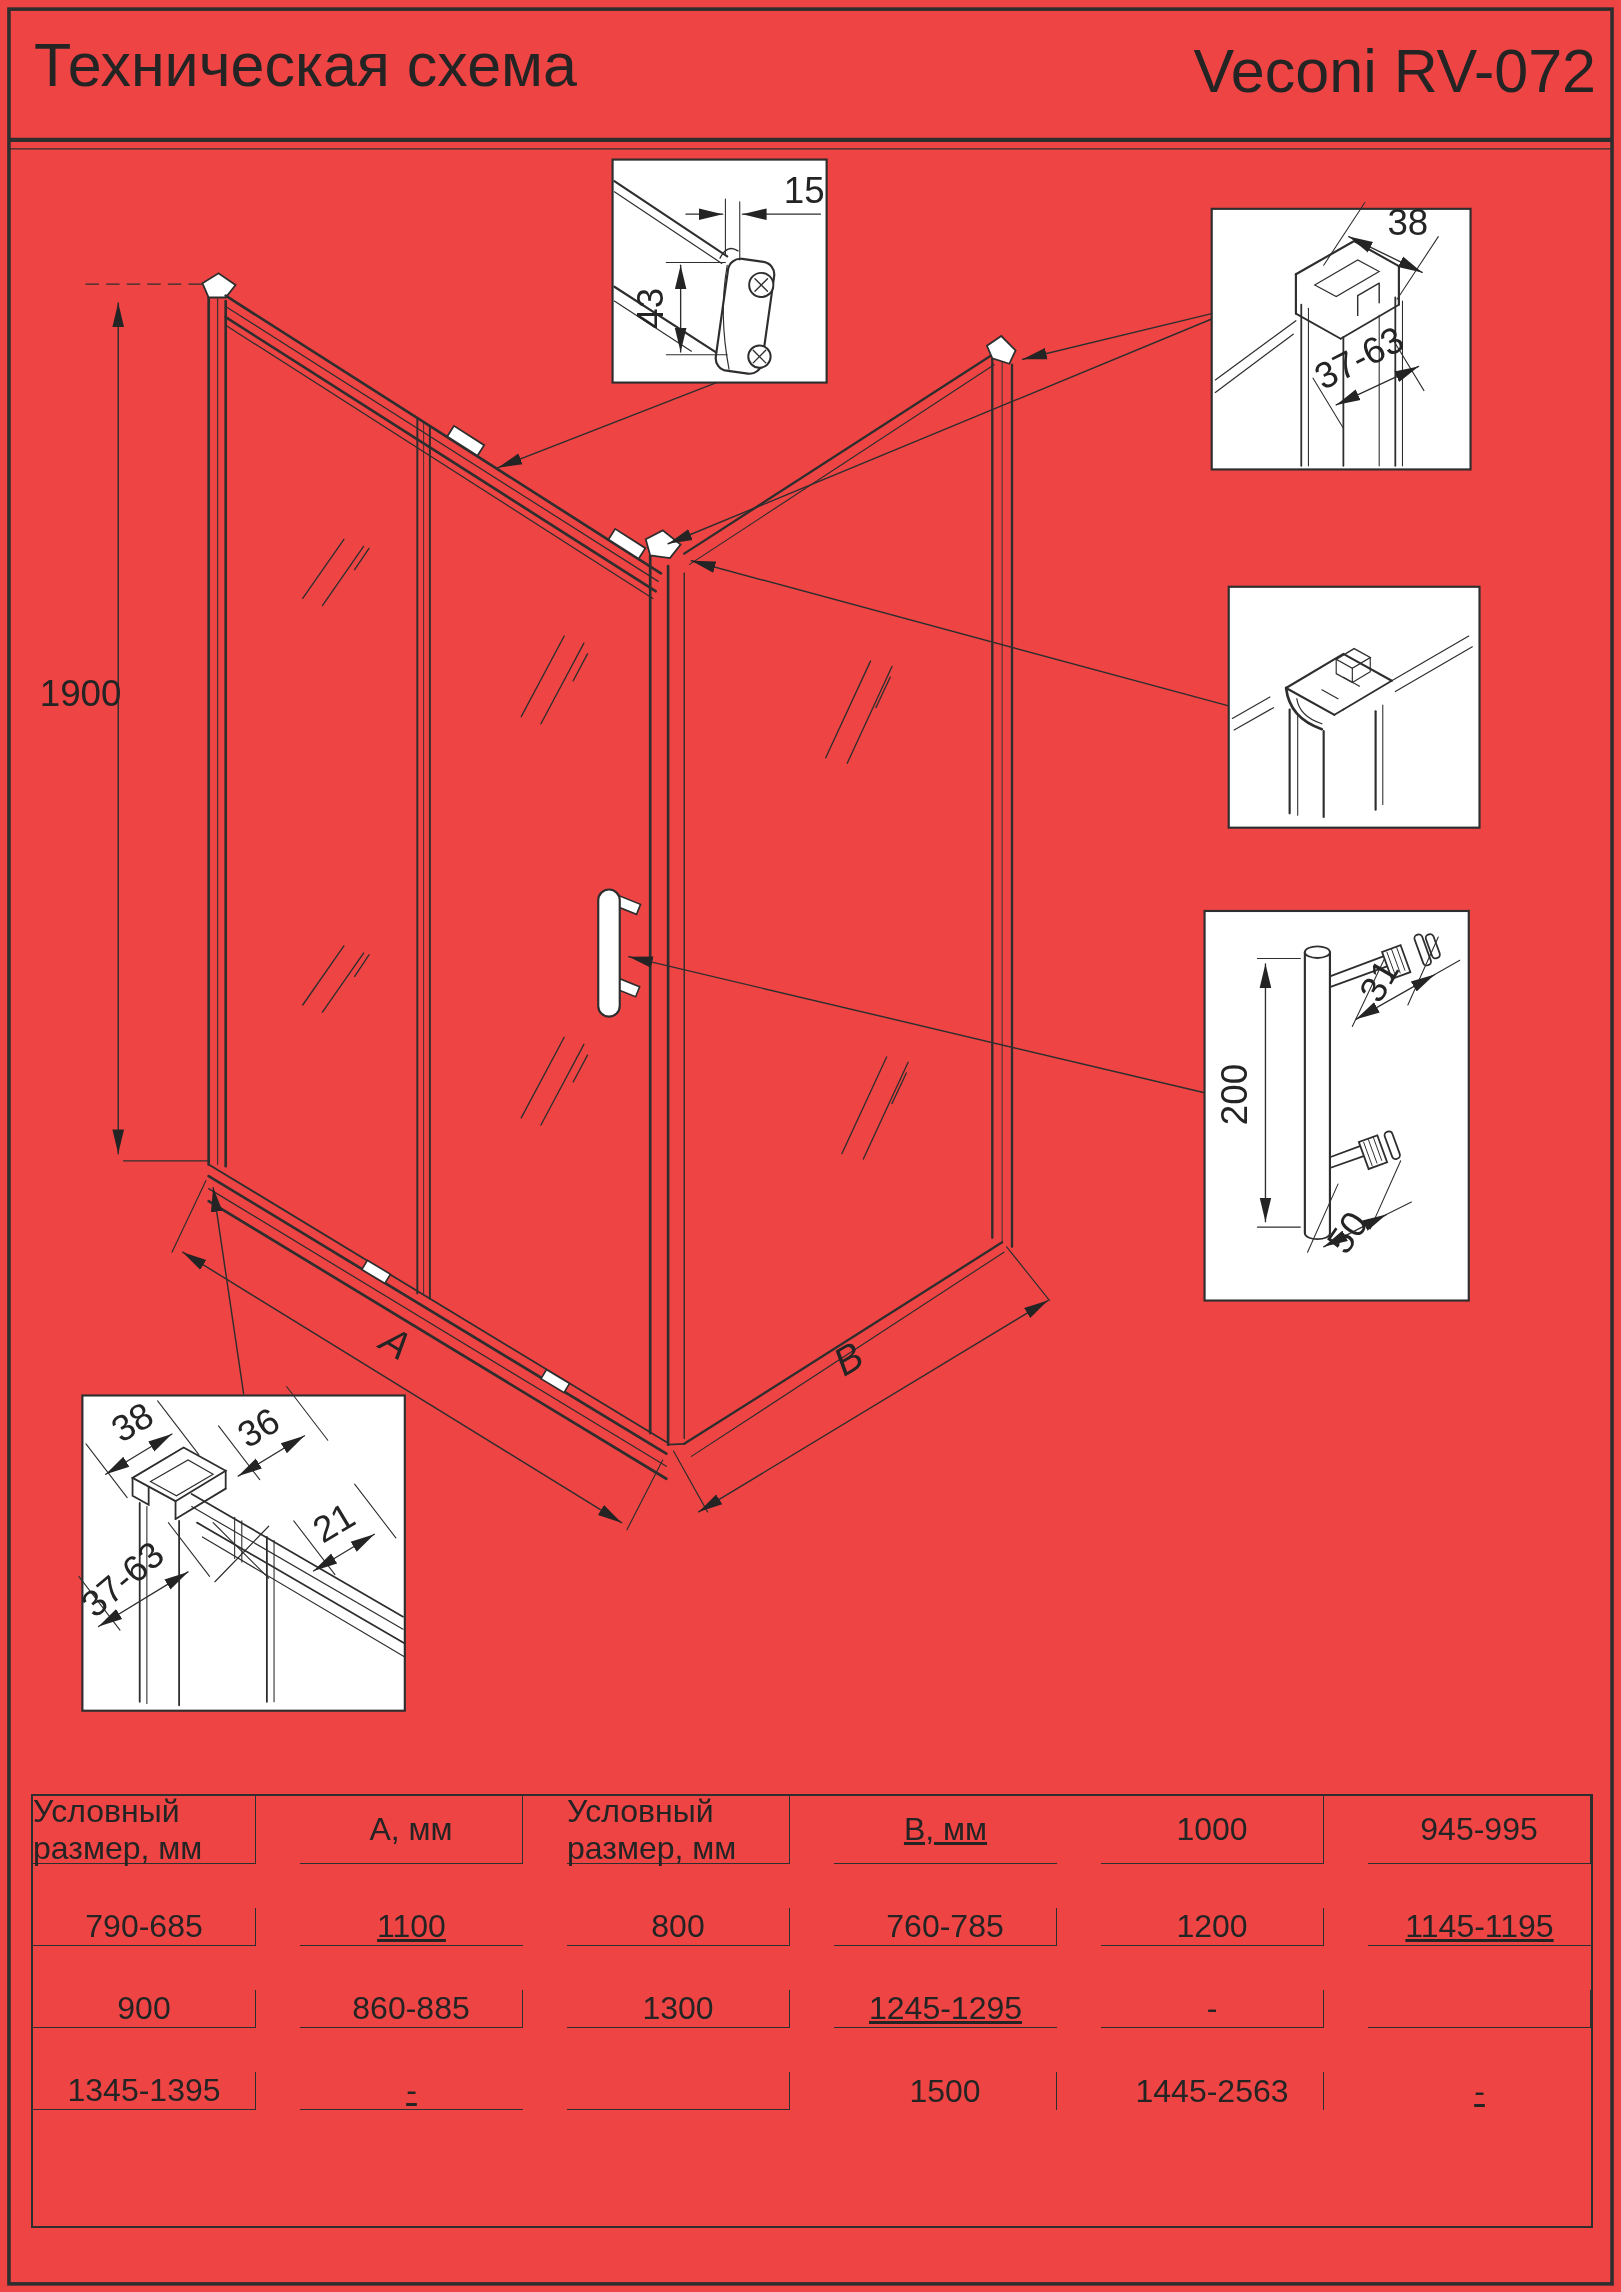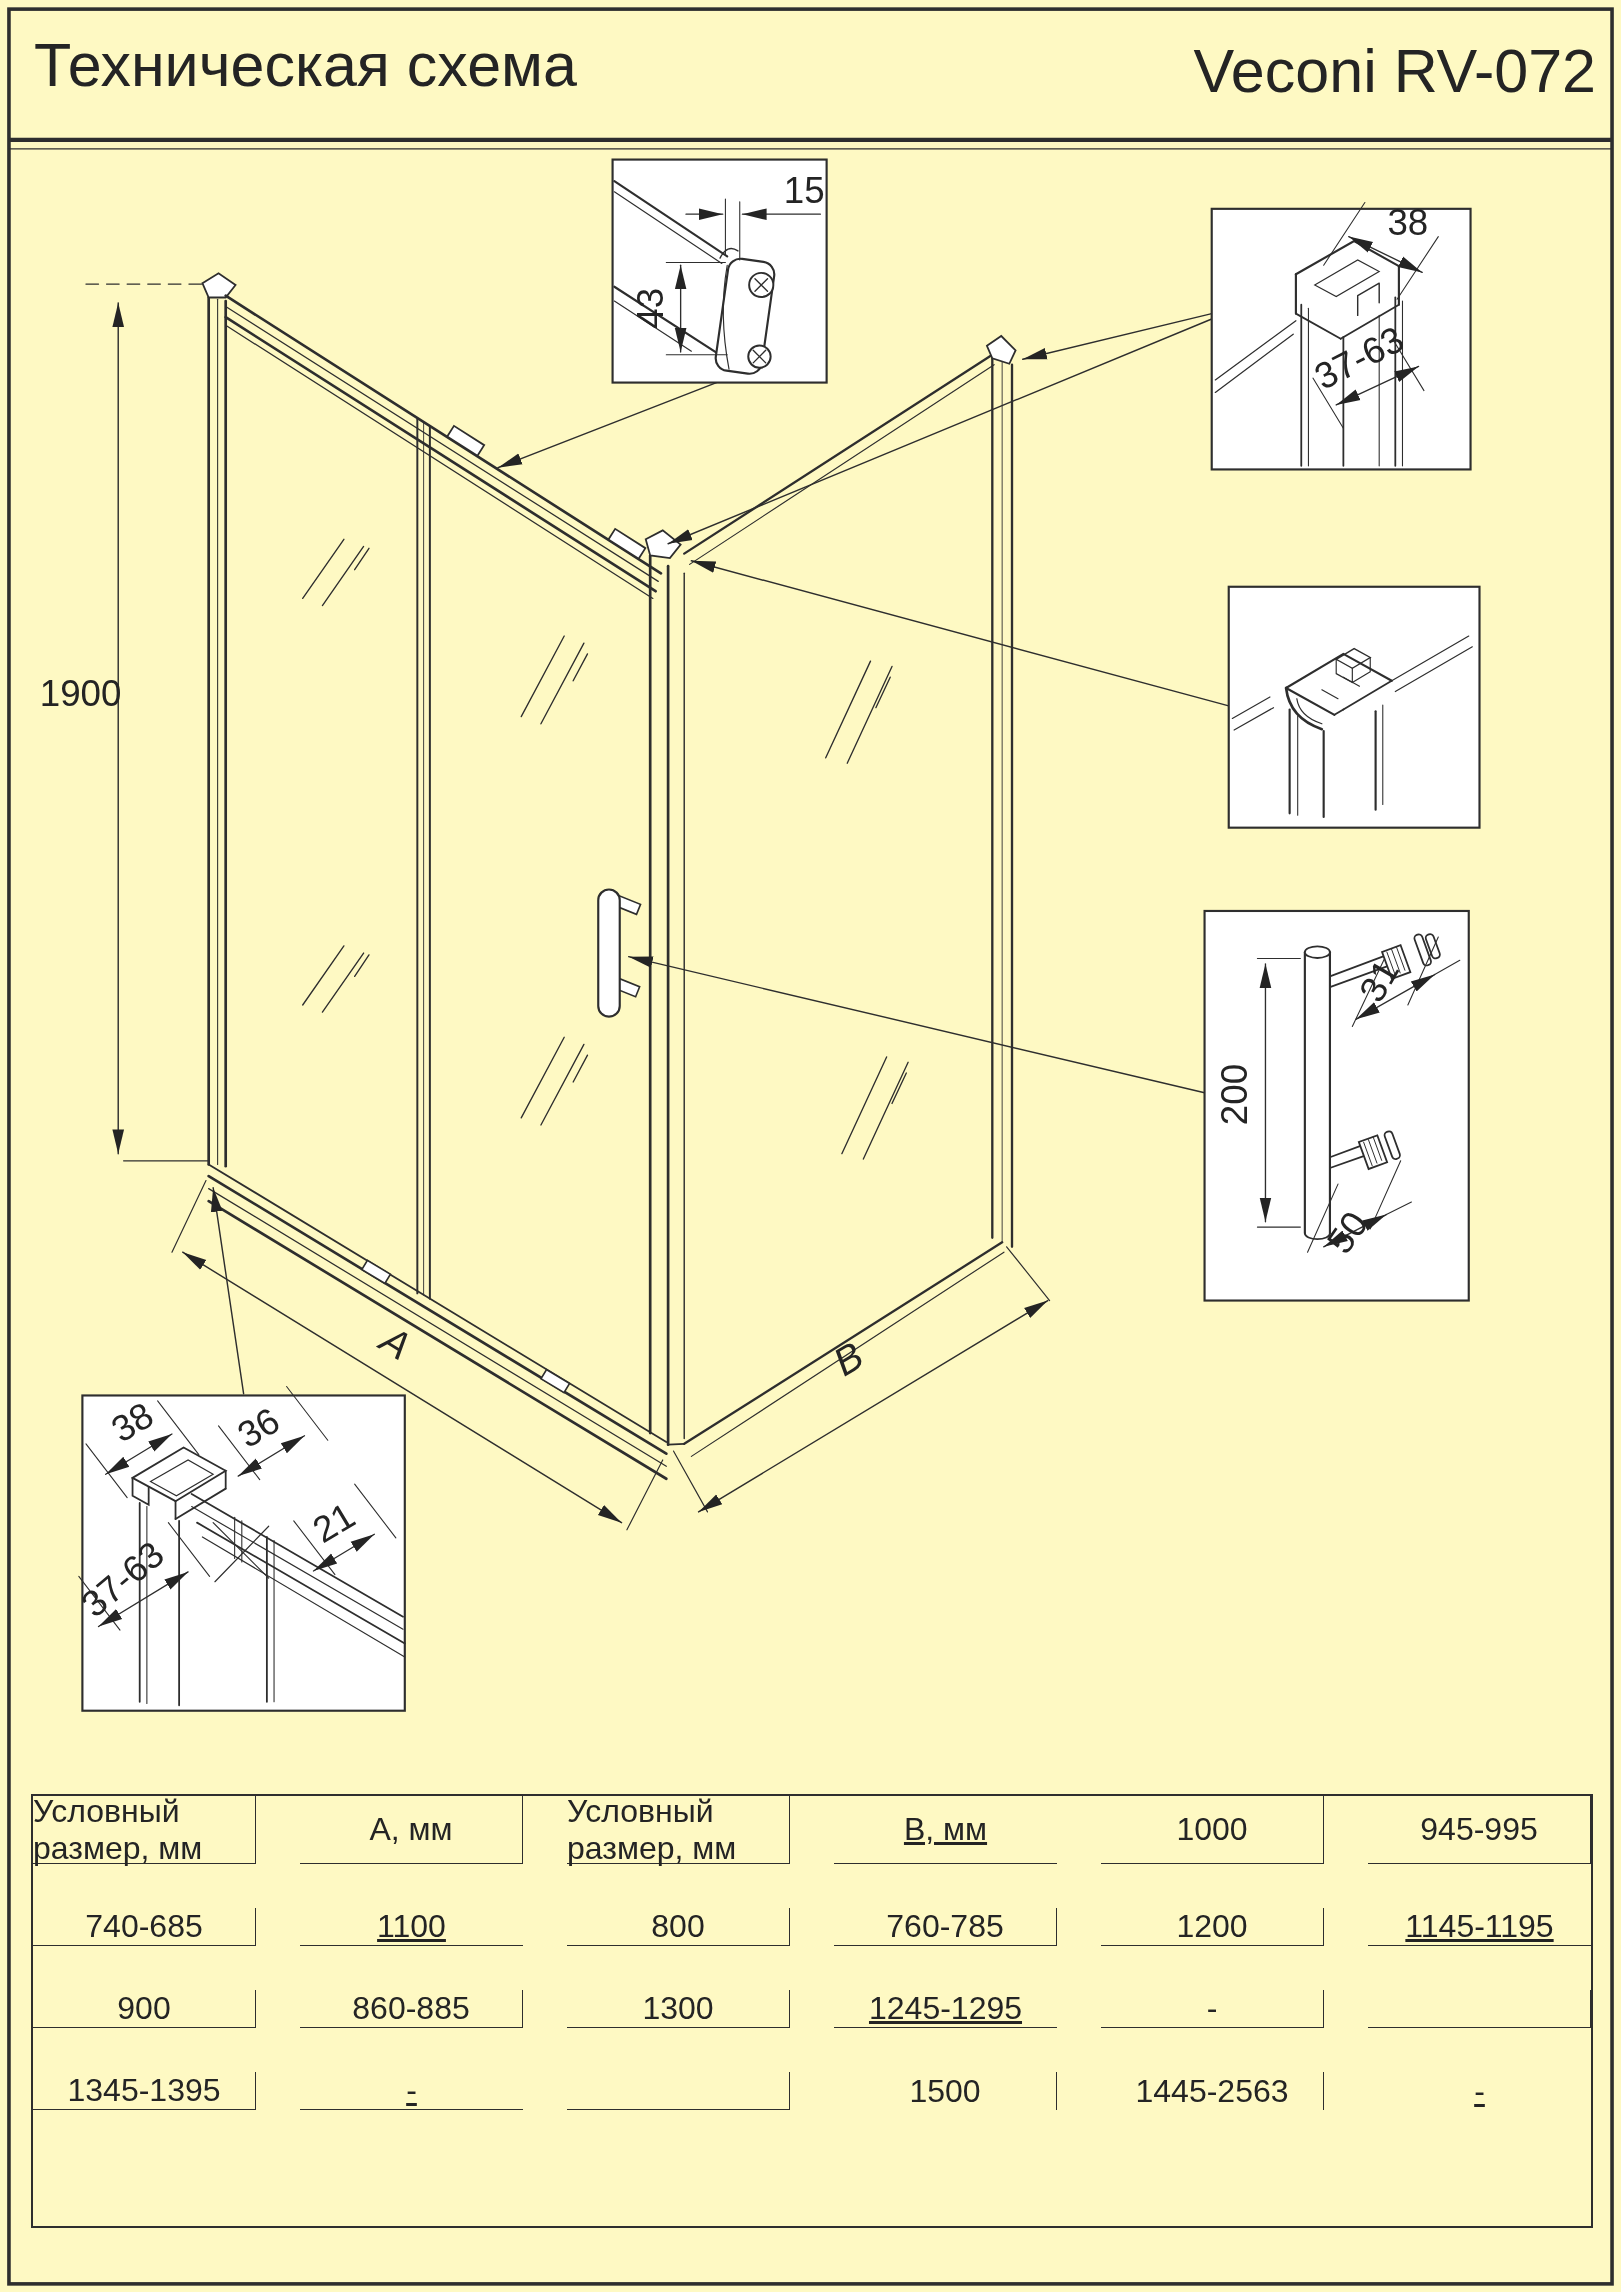--- a/index.html
+++ b/index.html
@@ -1,16 +1,16 @@
 <!DOCTYPE html>
 <html style="font-size:14.3px"><head>
 <meta charset="utf-8">
 <style>
   html,body{margin:0;padding:0;background:#fff;}
-  .page{position:relative;width:1621px;height:2293px;background:#fef9c3;
+  .page{position:relative;width:1621px;height:2293px;background:#ef4444;
         font-family:"Liberation Sans",sans-serif;color:#222;overflow:hidden;}
   .page-title{position:absolute;left:34px;top:30px;font-size:61px;color:#242424;letter-spacing:0;}
   .page-model{position:absolute;right:25px;top:36px;font-size:61px;color:#242424;}
   svg{position:absolute;left:0;top:0;}
   svg text{font-family:"Liberation Sans",sans-serif;fill:#242424;}
   .dim-t{font-size:41px;}
   .dim-big{font-size:44px;font-style:italic;}
   .spec-table{position:absolute;left:31px;top:1794px;width:1558px;height:430px;
       display:grid;grid-template-columns:repeat(6,1fr);grid-template-rows:68px repeat(6,1fr);
       border:2.7px solid #2e2e2e;gap:44px;}
@@ -325,21 +325,21 @@
   </svg>
 
   <div class="spec-table">
     <div class="cell">Условный размер, мм</div>
     <div class="cell">А, мм</div>
     <div class="cell">Условный размер, мм</div>
     <div class="cell">В, мм</div>
 
     <div class="cell">1000</div>
     <div class="cell">945-995</div>
-    <div class="cell">740-685</div>
+    <div class="cell">790-685</div>
 
     <div class="cell">1100</div>
     <div class="cell">800</div>
     <div class="cell">760-785</div>
 
     <div class="cell">1200</div>
     <div class="cell">1145-1195</div>
     <div class="cell">900</div>
     <div class="cell">860-885</div>
 

